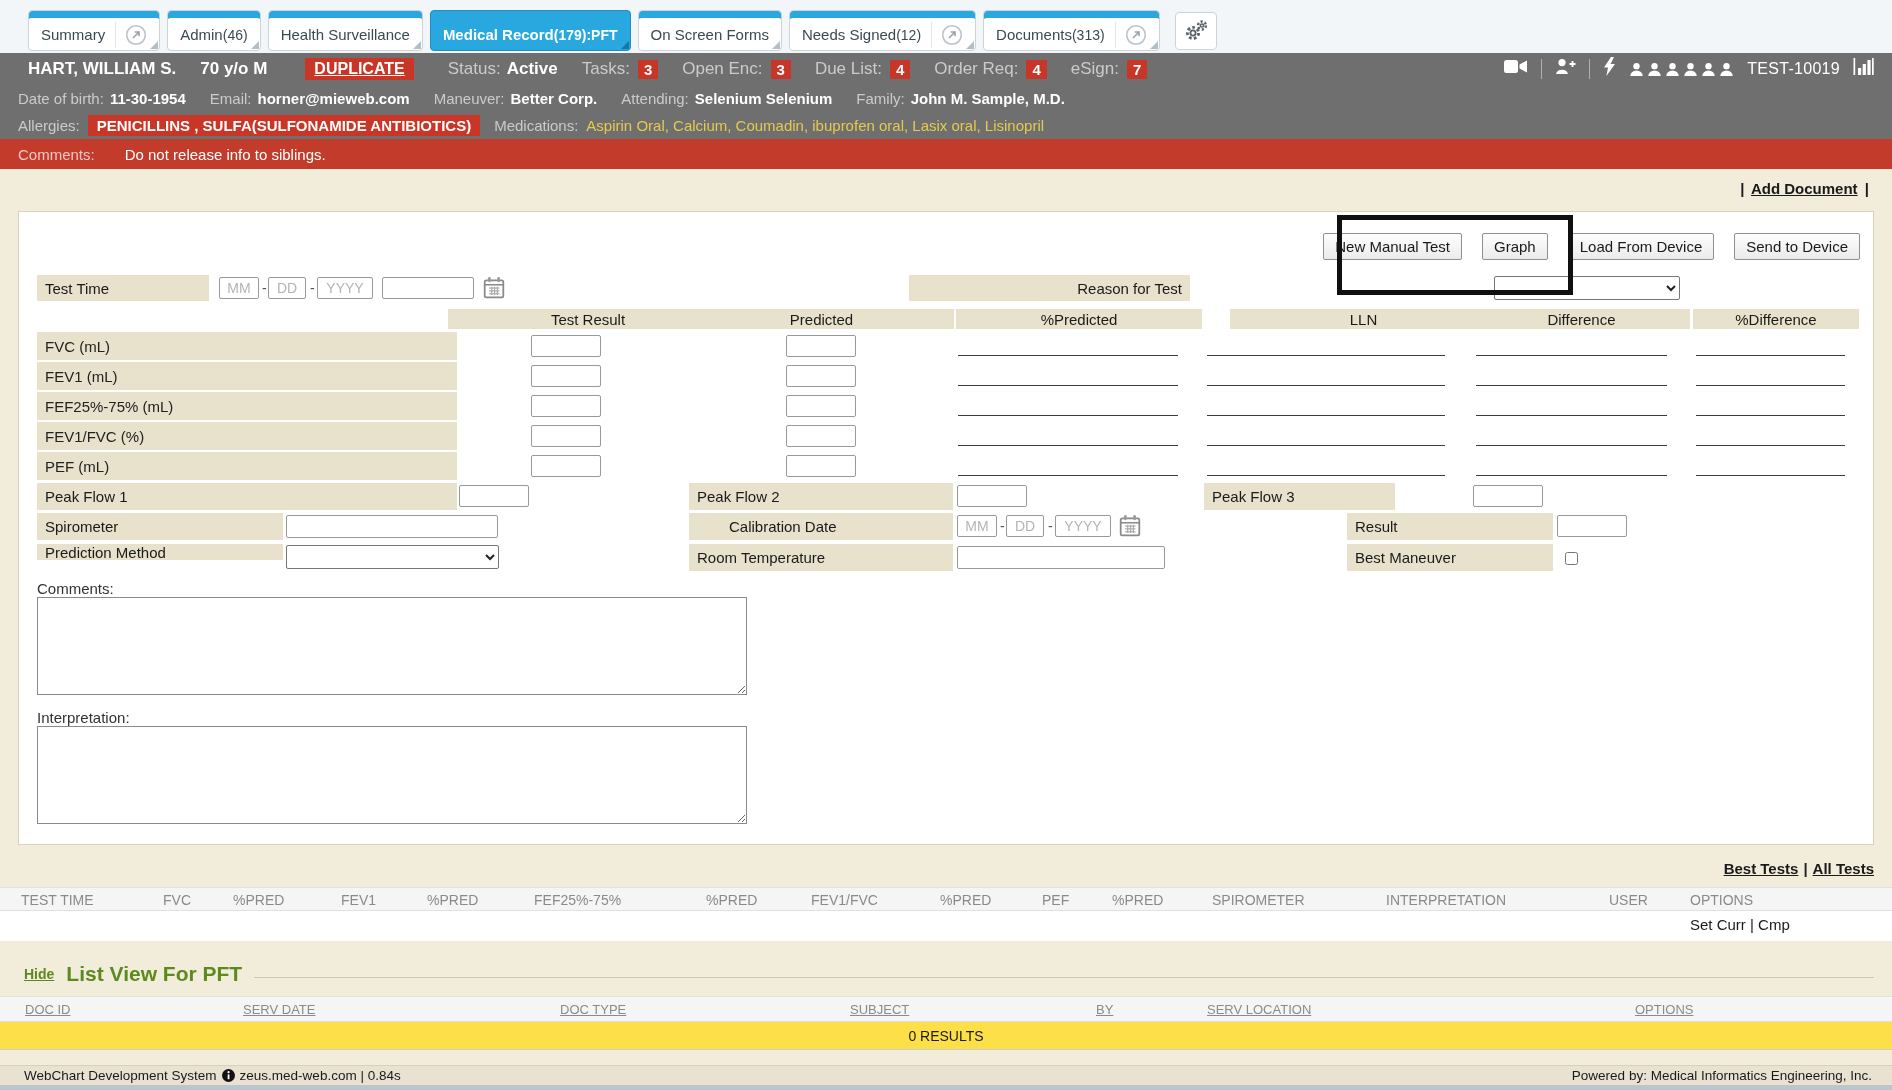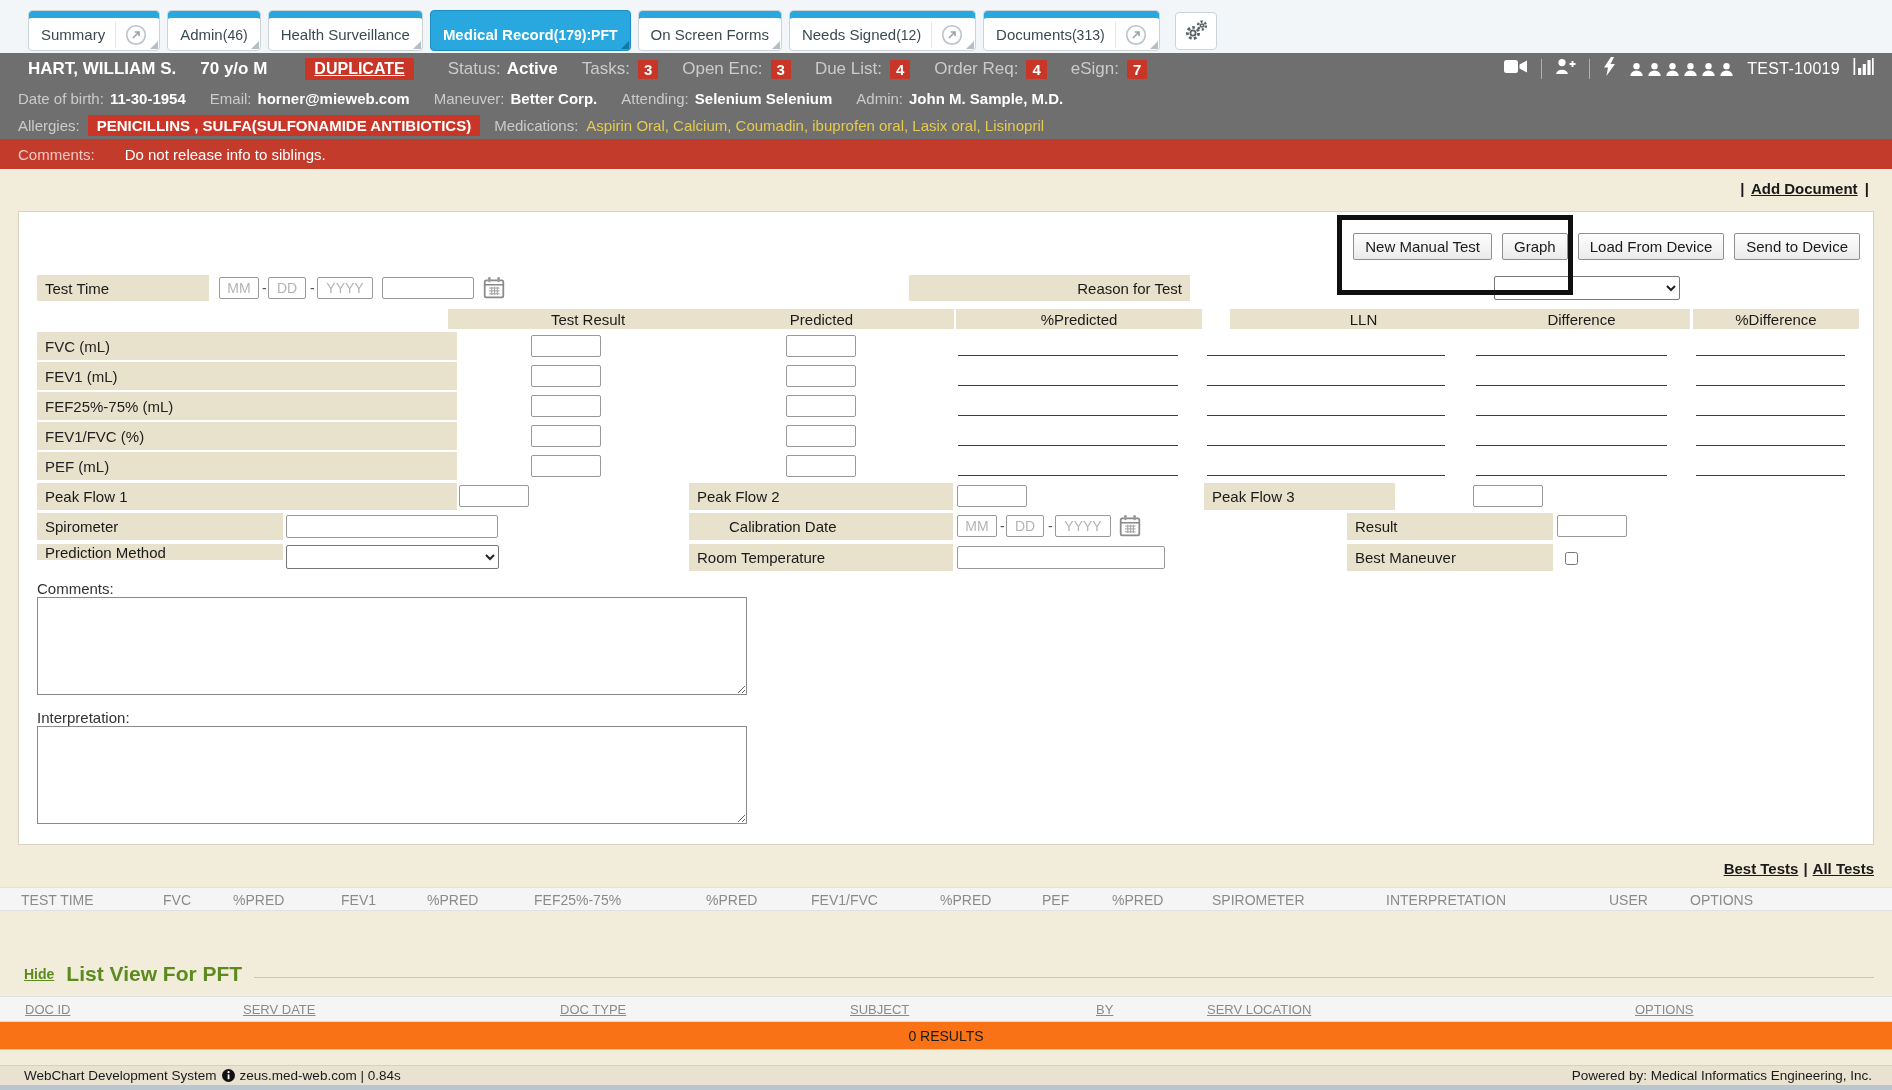--- a/index.html
+++ b/index.html
@@ -46,21 +46,21 @@
   
   .cbar{background:#c23b2b;color:#fff;height:30px;display:flex;align-items:center;padding:0 18px;font-size:15px;}
   .cbar .clabel{color:rgba(255,255,255,.72);}
   .cbar .cval{margin-left:30px;color:#fff;}
   
   .content{position:relative;background:#f2ecda;height:921px;}
   .add-doc{position:absolute;top:11px;right:20px;font-size:15px;font-weight:bold;color:#1a1a1a;}
   .add-doc a{color:#1a1a1a;text-decoration:underline;cursor:pointer;}
   .add-doc .pp{text-decoration:none;margin:0 3px;}
   .panel{position:absolute;left:18px;top:42px;width:1856px;height:634px;background:#fff;border:1px solid #d9d2bf;box-sizing:border-box;}
-  .btn-group{position:absolute;top:21px;right:13px;display:flex;gap:10px;margin-left:20px;}
+  .btn-group{position:absolute;top:21px;right:13px;display:flex;gap:20px;margin-left:20px;}
   .btn{font-family:inherit;font-size:15px;color:#1a1a1a;padding:4px 11px;background:linear-gradient(#fefefe,#ebebeb);
     border:1px solid #8f8f8f;border-radius:2px;cursor:pointer;white-space:nowrap;}
   .anno-box{position:absolute;left:1318px;top:3px;width:226px;height:70px;border:5px solid #101010;z-index:6;pointer-events:none;}
   .flabel{position:absolute;background:#e8e1cb;font-size:15px;color:#1a1a1a;padding-left:8px;box-sizing:border-box;display:flex;align-items:center;}
   .flabel.right{justify-content:flex-end;padding-right:8px;padding-left:0;}
   input[type=text]{box-sizing:border-box;border:1px solid #999;border-radius:2px;font-family:inherit;font-size:14px;height:22px;padding:1px 3px;color:#222;background:#fff;}
   input[type=text]::placeholder{color:#b4b4b4;}
   .din{text-align:center;}
   select{box-sizing:border-box;border:1px solid #777;border-radius:2px;height:24px;font-family:inherit;font-size:14px;background:#fff;color:#222;}
   .dash{position:absolute;font-size:14px;color:#555;top:68px;}
@@ -99,21 +99,21 @@
   .lv-head{position:absolute;top:793px;left:24px;right:18px;display:flex;align-items:center;}
   .lv-head a{font-size:14px;font-weight:bold;color:#5d8a1e;text-decoration:underline;cursor:pointer;}
   .lv-title{font-size:21px;font-weight:bold;color:#5d8a1e;margin-left:12px;white-space:nowrap;}
   .lv-rule{flex:1;border-top:1px solid #cfc8ad;margin-left:12px;margin-top:6px;}
   .lv-header{position:absolute;top:827px;left:0;width:1892px;height:26px;background:#f5f5f5;border-top:1px solid #e1e1e1;border-bottom:1px solid #ddd;box-sizing:border-box;}
   .lv-header span{position:absolute;top:5px;font-size:13px;color:#8a8a8a;text-decoration:underline;cursor:pointer;white-space:nowrap;}
   .lv-header span:nth-child(1){left:25px;} .lv-header span:nth-child(2){left:243px;}
   .lv-header span:nth-child(3){left:560px;} .lv-header span:nth-child(4){left:850px;}
   .lv-header span:nth-child(5){left:1096px;} .lv-header span:nth-child(6){left:1207px;}
   .lv-header span:nth-child(7){left:1635px;}
-  .lv-empty{position:absolute;top:853px;left:0;width:1892px;height:28px;background:#f97316;border-bottom:1px solid #ccc;
+  .lv-empty{position:absolute;top:853px;left:0;width:1892px;height:28px;background:#fde047;border-bottom:1px solid #ccc;
     display:flex;align-items:center;justify-content:center;font-size:14px;color:#1a1a1a;box-sizing:border-box;}
   
   .footer{position:absolute;top:896px;left:0;width:1892px;height:20px;background:#e9e2d0;border-top:1px solid #d8d0bc;
     display:flex;align-items:center;padding:0 20px 0 24px;box-sizing:border-box;font-size:13.5px;color:#1a1a1a;}
   .footer .fright{margin-left:auto;}
   .info-dot{display:inline-flex;margin:0 5px;vertical-align:-2px;}
   .bstrip{position:absolute;top:916px;left:0;width:1892px;height:5px;background:#b9c6d0;}
   a{cursor:pointer;}
 </style>
 </head>
@@ -253,21 +253,21 @@
   </div>
   <div class="row row2">
     <span class="plabel">Date of birth:</span>
     <span class="pval">11-30-1954</span>
     <span class="plabel gap24">Email:</span>
     <span class="pval">horner@mieweb.com</span>
     <span class="plabel gap24">Maneuver:</span>
     <span class="pval">Better Corp.</span>
     <span class="plabel gap24">Attending:</span>
     <span class="pval">Selenium Selenium</span>
-    <span class="plabel gap24">Admin:</span>
+    <span class="plabel gap24">Family:</span>
     <span class="pval">John M. Sample, M.D.</span>
   </div>
   <div class="row row3">
     <span class="plabel">Allergies:</span>
     <span class="allergy-badge">PENICILLINS , SULFA(SULFONAMIDE ANTIBIOTICS)</span>
     <span class="plabel gap14">Medications:</span>
     <span class="meds">Aspirin Oral, Calcium, Coumadin, ibuprofen oral, Lasix oral, Lisinopril</span>
   </div>
 </div>
 
@@ -433,20 +433,27 @@
     <span>%PRED</span>
     <span>FEV1/FVC</span>
     <span>%PRED</span>
     <span>PEF</span>
     <span>%PRED</span>
     <span>SPIROMETER</span>
     <span>INTERPRETATION</span>
     <span>USER</span>
     <span>OPTIONS</span>
   </div>
+  <div class="res-empty">
+    <span class="setcurr">
+      <a>Set Curr</a>
+      <span>|</span>
+      <a>Cmp</a>
+    </span>
+  </div>
 
   <div class="lv-head">
     <a>Hide</a>
     <span class="lv-title">List View For PFT</span>
     <span class="lv-rule"></span>
   </div>
   <div class="lv-header">
     <span>DOC ID</span>
     <span>SERV DATE</span>
     <span>DOC TYPE</span>

